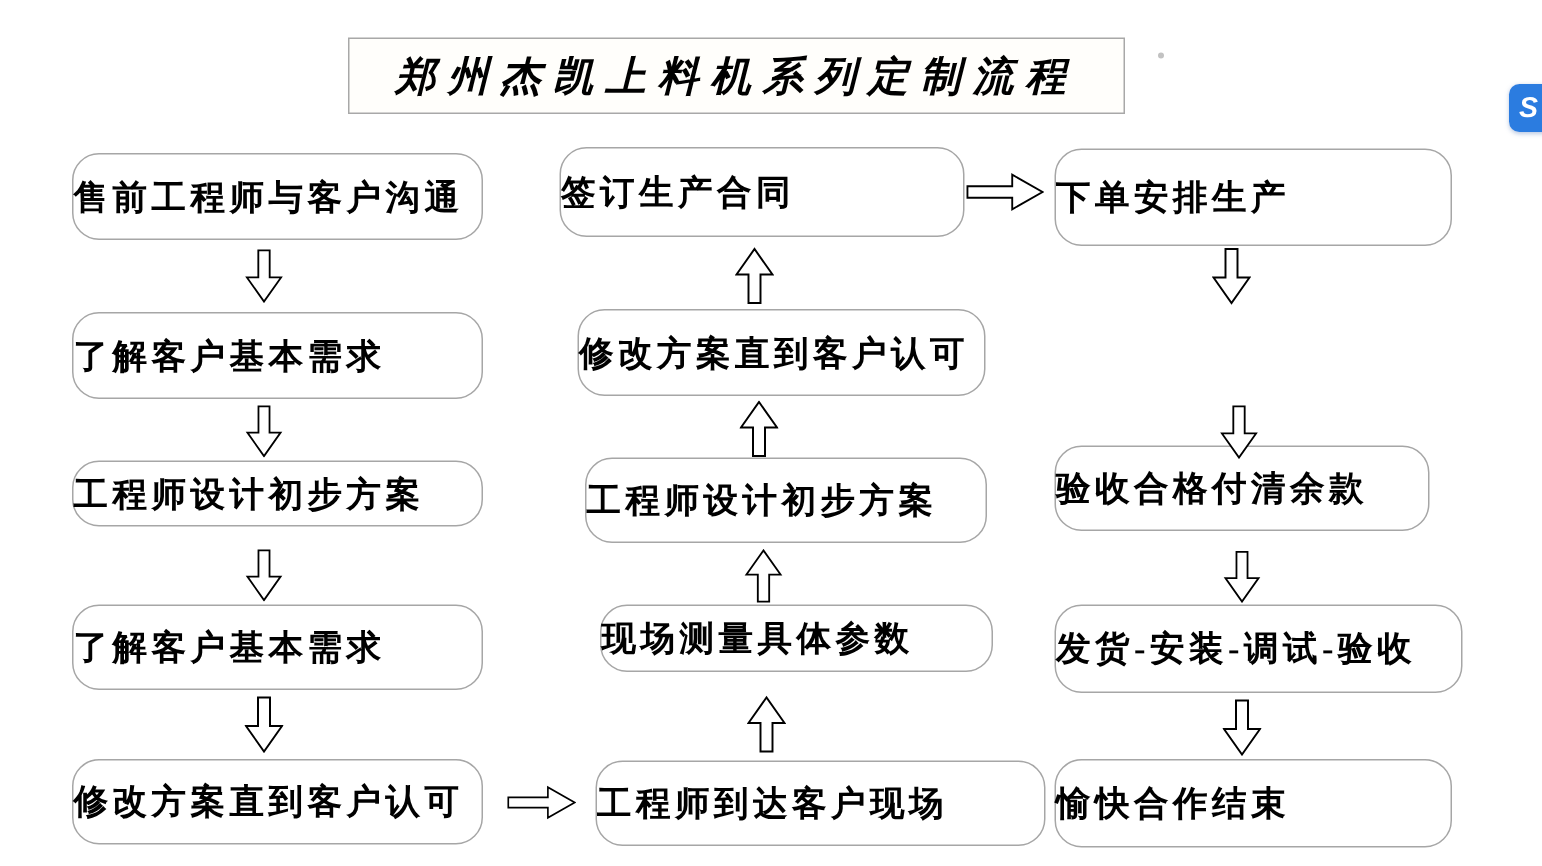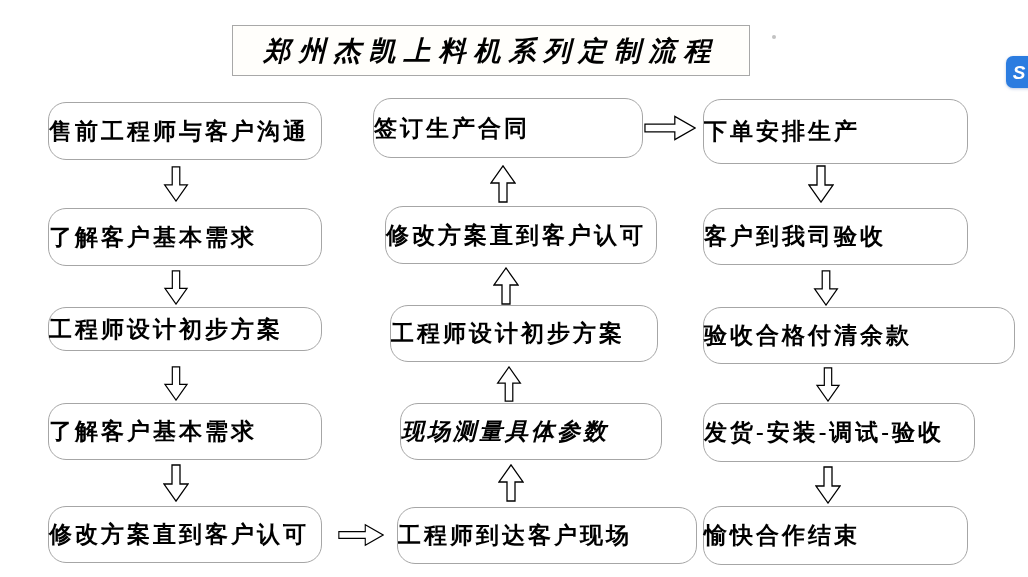--- a/index.html
+++ b/index.html
@@ -119,34 +119,31 @@
 
   <div class="flow-box" style="left:373px; top:98px; width:270px; height:60px;">
     <span>签订生产合同</span>
   </div>
   <div class="flow-box" style="left:385px; top:206px; width:272px; height:58px;">
     <span>修改方案直到客户认可</span>
   </div>
   <div class="flow-box" style="left:390px; top:305px; width:268px; height:57px;">
     <span>工程师设计初步方案</span>
   </div>
-  <div class="flow-box" style="left:400px; top:403px; width:262px; height:57px;font-style:italic;">
+  <div class="flow-box" style="left:400px; top:403px; width:262px; height:45px;">
     <span>现场测量具体参数</span>
   </div>
   <div class="flow-box" style="left:397px; top:507px; width:300px; height:57px;">
     <span>工程师到达客户现场</span>
   </div>
 
   <div class="flow-box" style="left:703px; top:99px; width:265px; height:65px;">
     <span>下单安排生产</span>
   </div>
-  <div class="flow-box" style="left:703px; top:208px; width:265px; height:57px;">
-    <span>客户到我司验收</span>
-  </div>
-  <div class="flow-box" style="left:703px; top:307px; width:312px; height:57px;">
+  <div class="flow-box" style="left:703px; top:297px; width:250px; height:57px;">
     <span>验收合格付清余款</span>
   </div>
   <div class="flow-box" style="left:703px; top:506px; width:265px; height:59px;">
     <span>愉快合作结束</span>
   </div>
   <div class="flow-box" style="left:703px; top:403px; width:272px; height:59px;">
     <span>发货-安装-调试-验收</span>
   </div>
 
   <div class="arrow" style="left:163px; top:166px;">

